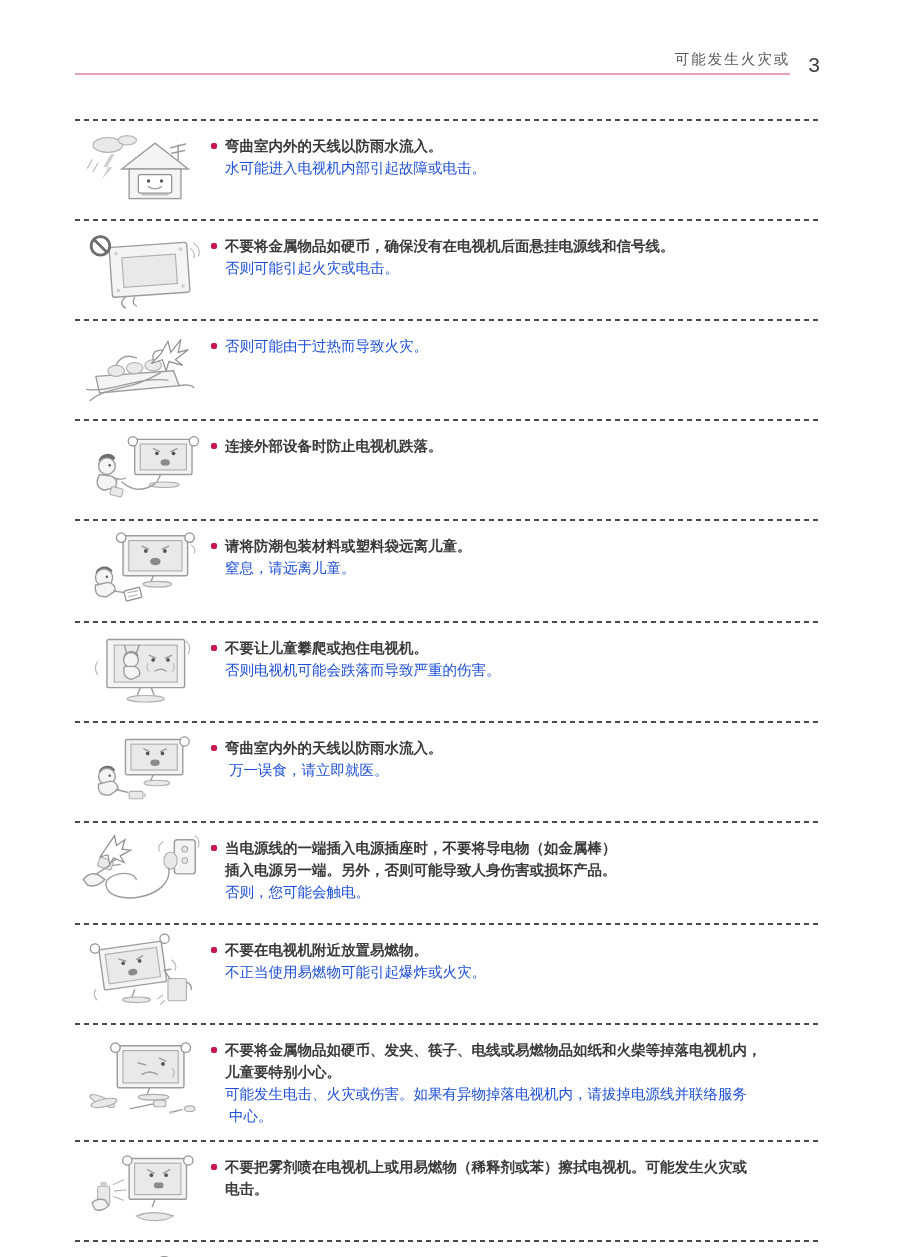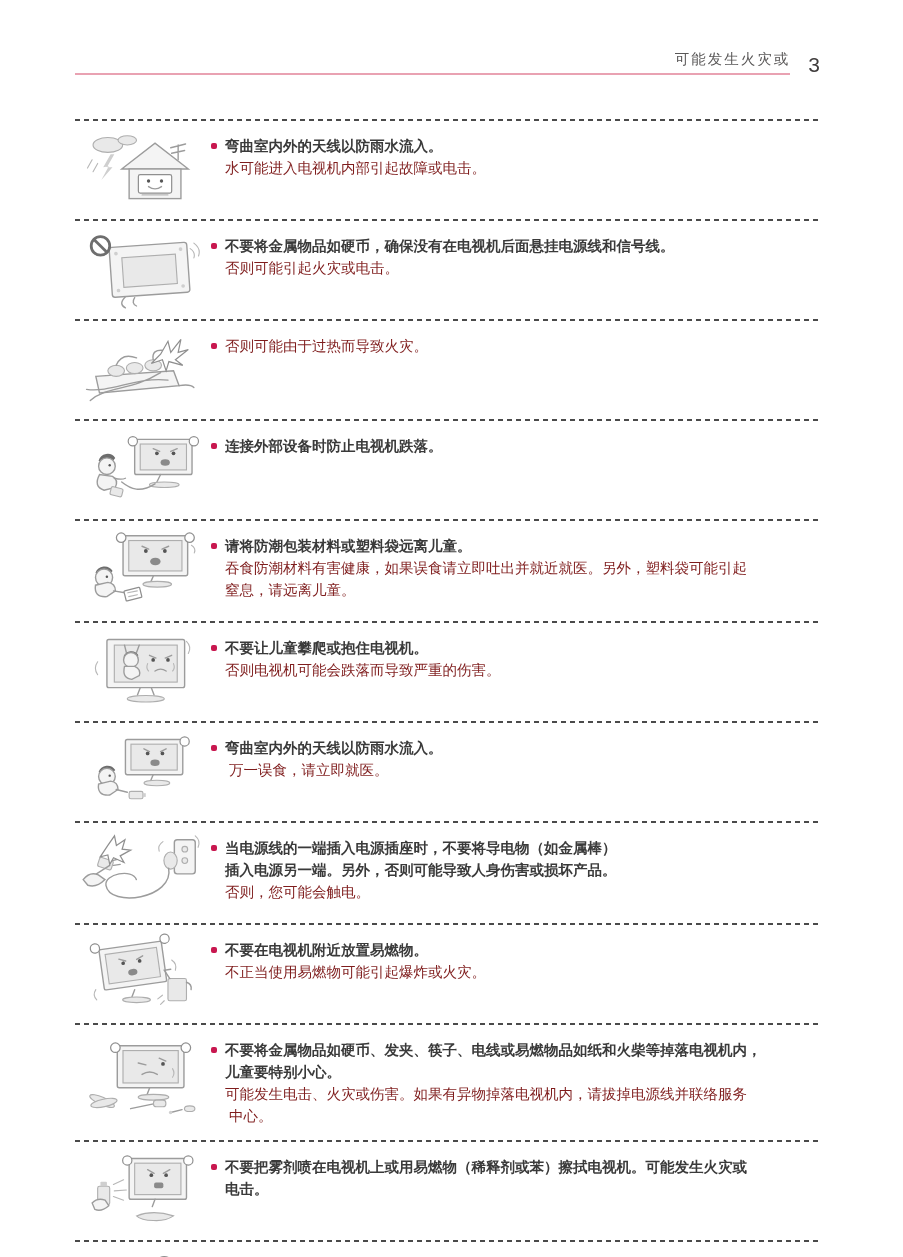--- a/index.html
+++ b/index.html
@@ -13,21 +13,21 @@
   
   .items{margin-top:44px;}
   .dash{height:2px;background:repeating-linear-gradient(90deg,#4a4a4a 0 5px,transparent 5px 9px);}
   .row{display:flex;padding:11px 0 13px;}
   .illus{flex:0 0 136px;display:flex;align-items:center;justify-content:center;}
   .illus svg{overflow:visible;}
   .text{flex:1;display:flex;padding-top:3px;}
   .bullet{width:6px;height:6px;border-radius:2px;background:#c8174f;margin:8px 8px 0 0;flex:0 0 6px;}
   .lines{flex:1;}
   .t-line{font-size:14.5px;font-weight:bold;color:#3a3a3a;line-height:22px;white-space:pre-wrap;}
-  .b-line{font-size:14.5px;font-weight:400;color:#7f1d1d;line-height:22px;white-space:pre-wrap;}
+  .b-line{font-size:14.5px;font-weight:400;color:#1d4ed8;line-height:22px;white-space:pre-wrap;}
   
   .ln{fill:none;stroke:#9c9c9c;stroke-width:1.5;stroke-linecap:round;}
   .th{fill:none;stroke:#b7b7b7;stroke-width:1.2;stroke-linecap:round;}
   .fl{fill:#f4f4f4;stroke:#9c9c9c;stroke-width:1.5;}
   .fl2{fill:#e9e9e9;stroke:#aeaeae;stroke-width:1.2;}
   .dk{fill:#6d6d6d;stroke:none;}
   .md{fill:#cfcfcf;stroke:none;}
   .fc{fill:#555;stroke:none;}
   .mo{fill:#8a8a8a;stroke:none;}
   .wt{fill:#ffffff;stroke:#8f8f8f;stroke-width:1.3;}
@@ -179,21 +179,20 @@
           <path class="fl" d="M15,56 q-2,13 12,12 l9,-6 q0,-8 -8,-9 z"></path>
           <path class="ln" d="M34,62 l12,2"></path>
           <rect class="wt" x="46" y="60" width="17" height="11" rx="1" transform="rotate(-14 54 66)"></rect>
           <path class="th" d="M49,64 l10,-2 M50,68 l9,-2"></path>
         </svg>
       </div>
       <div class="text">
         <span class="bullet"></span>
         <div class="lines">
           <div class="t-line">请将防潮包装材料或塑料袋远离儿童。</div>
-          <div class="b-line">吞食防潮材料有害健康，如果误食请立即吐出并就近就医。另外，塑料袋可能引起</div>
           <div class="b-line">窒息，请远离儿童。</div>
         </div>
       </div>
     </div>
 
     <div class="dash"></div>
 
     <div class="row">
       <div class="illus">
         <svg width="124" height="74" viewBox="0 0 130 80">

